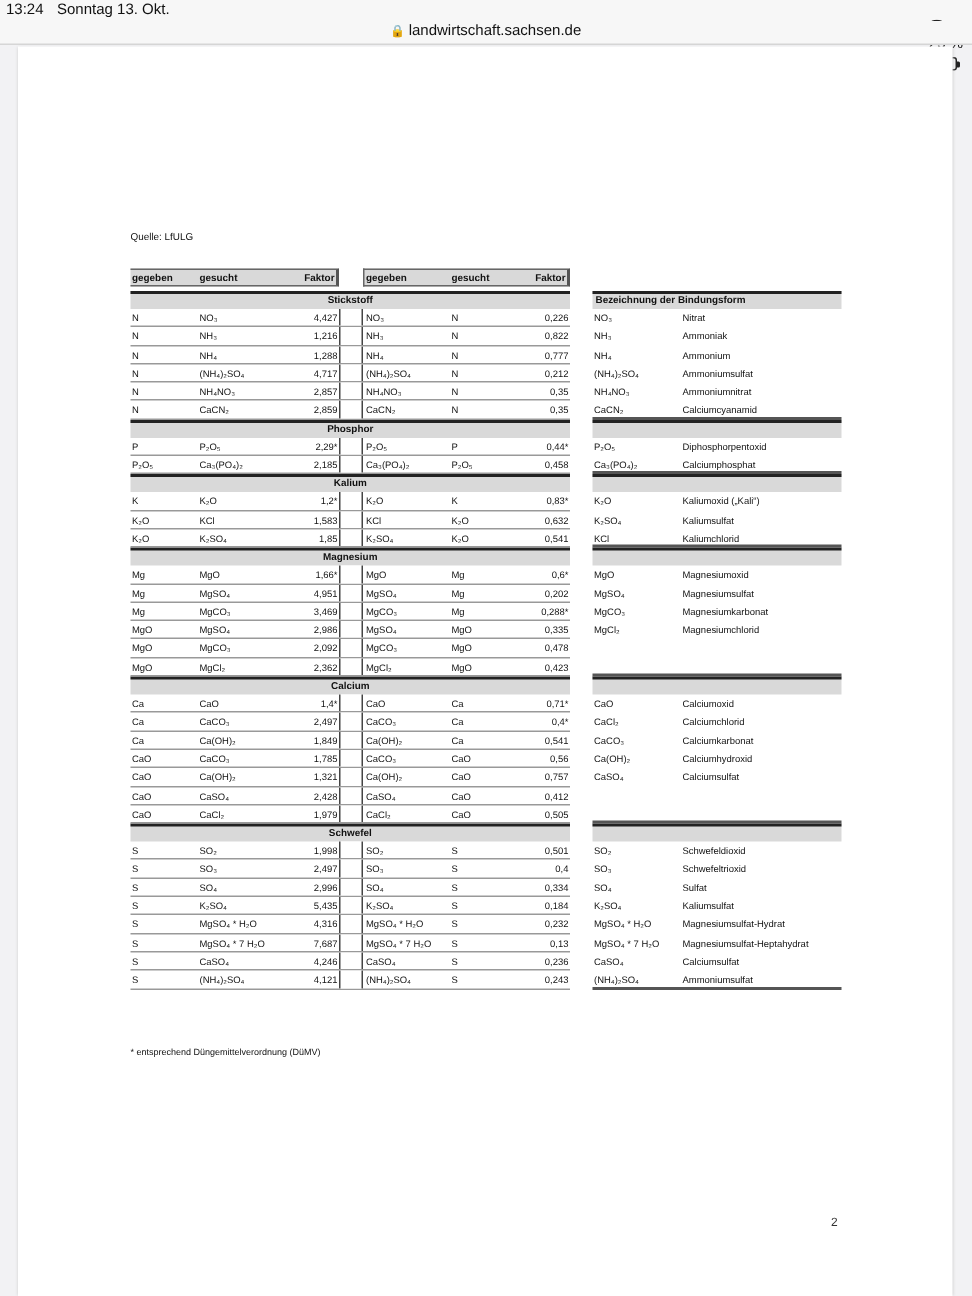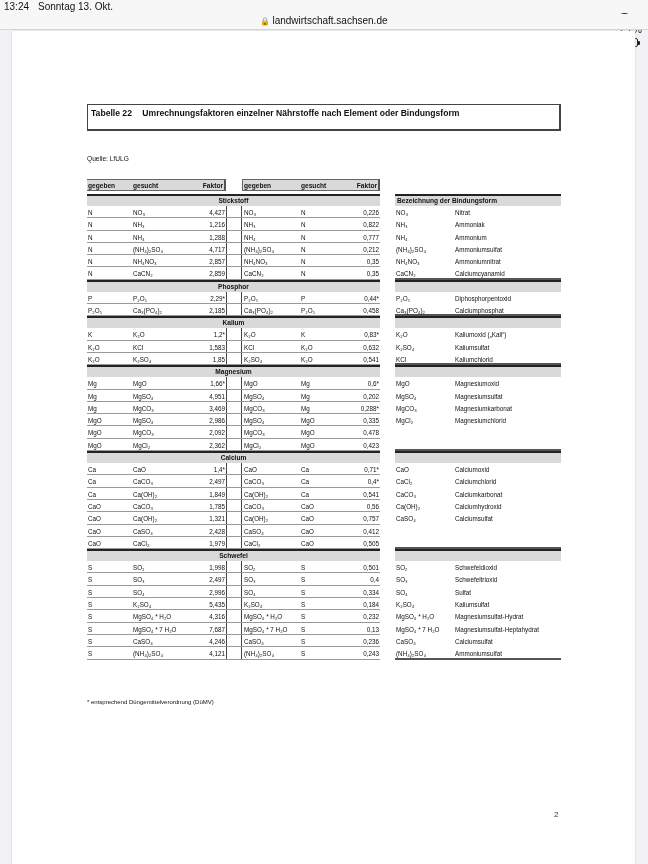--- a/index.html
+++ b/index.html
@@ -55,24 +55,20 @@
         <span class="lvl" style="display:block"></span>
       </span>
   </span>
 </div>
 
 <div class="urlbar">
   <span class="lock">🔒</span><span>landwirtschaft.sachsen.de</span>
 </div>
 
 <div class="page">
-  <div class="titlebox">
-    <span class="num">Tabelle 22</span>
-    <span>Umrechnungsfaktoren einzelner Nährstoffe nach Element oder Bindungsform</span>
-  </div>
   <div class="quelle">Quelle: LfULG</div>
 
   <div class="hdr l">
     <span style="left:1px">gegeben</span>
     <span style="left:46px">gesucht</span>
     <span style="right:1px">Faktor</span>
   </div>
   <div class="hdr r">
     <span style="left:1px">gegeben</span>
     <span style="left:58px">gesucht</span>

